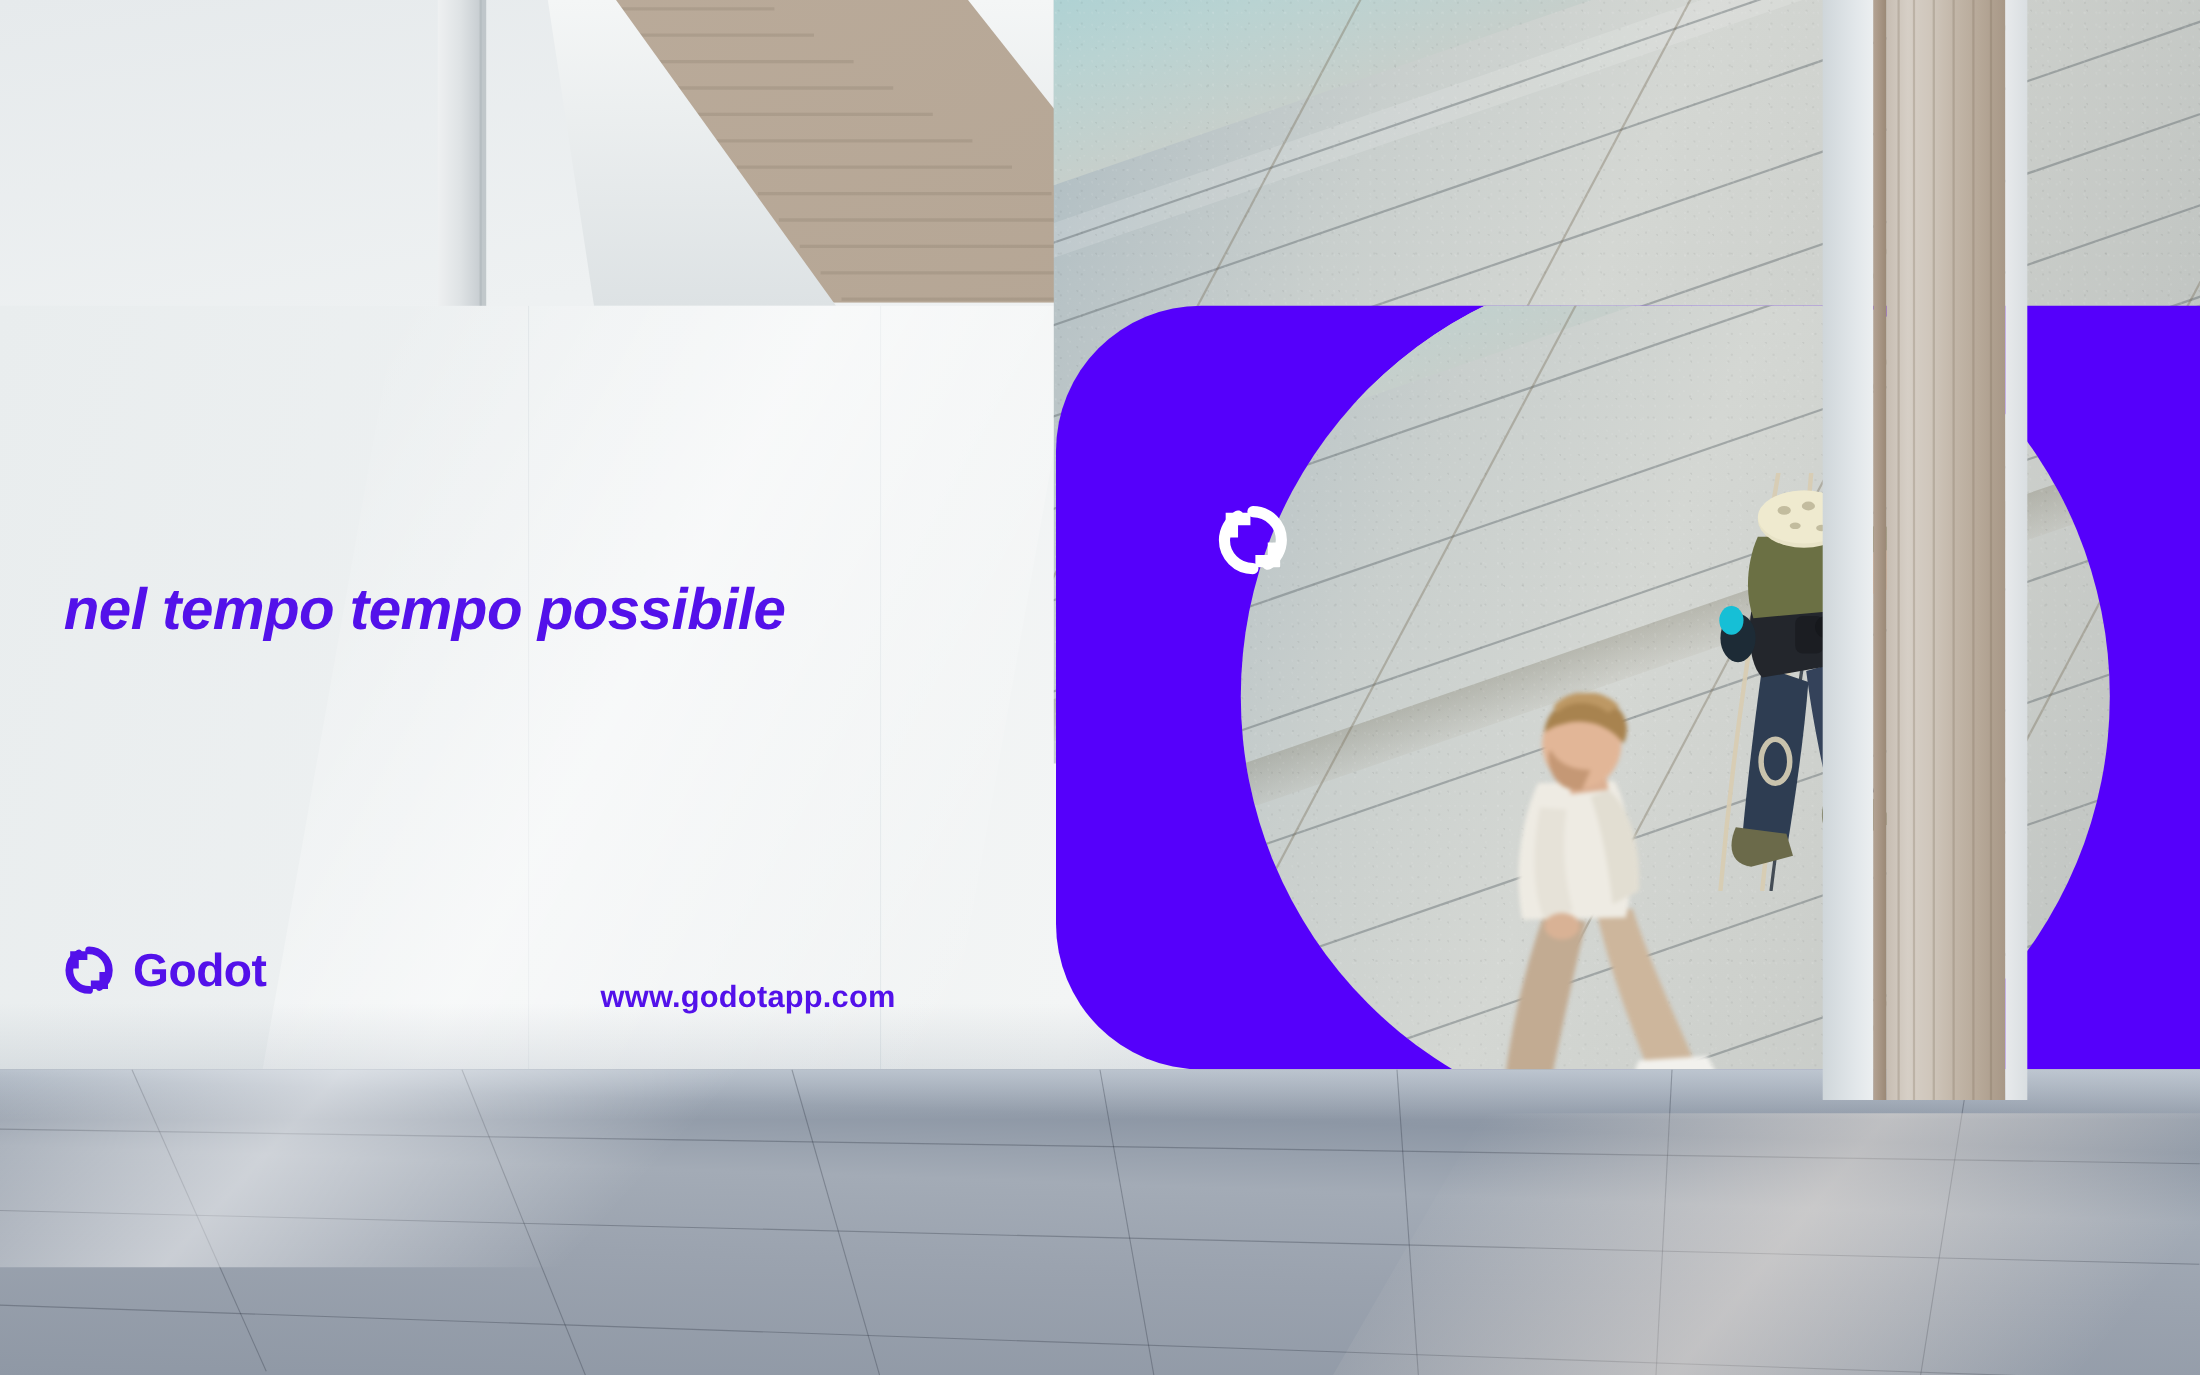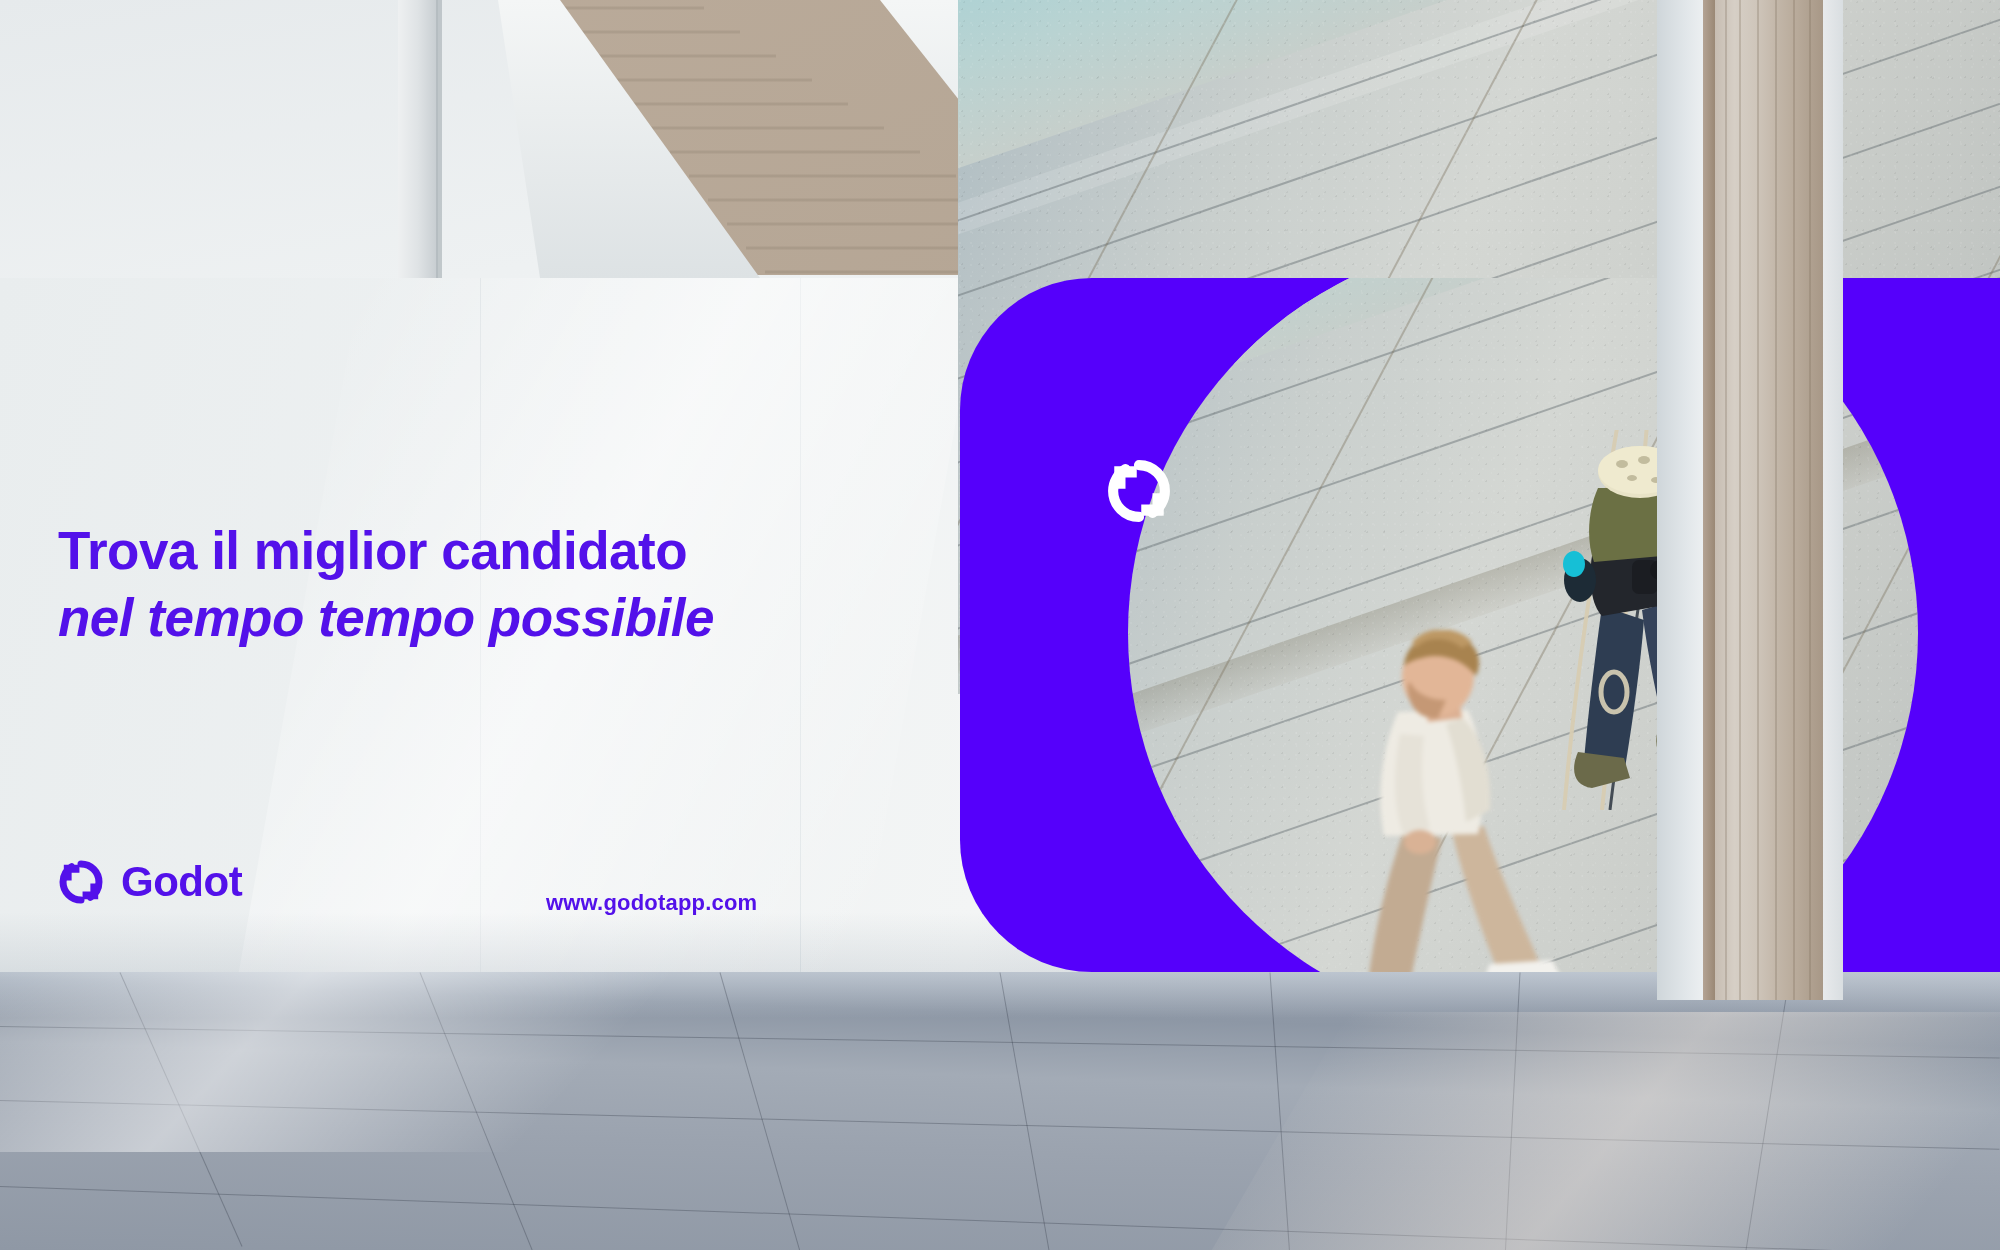--- a/index.html
+++ b/index.html
@@ -43,21 +43,21 @@
     line-height:1.18; letter-spacing:-0.5px;
   }
   .hl-1 { font-size:53px; font-weight:700; color:#5311ea; white-space:nowrap; }
   .hl-2 { font-size:53px; font-weight:700; font-style:italic; color:#5311ea; white-space:nowrap; margin-top:4px; }
 
   
   .logo-row { position:absolute; left:56px; top:857px; display:flex; align-items:center; gap:15px; z-index:6; }
   .logo-mark { width:50px; height:50px; display:block; }
   .logo-word { font-size:42px; font-weight:700; color:#5311ea; letter-spacing:-0.5px; }
 
-  .url { position:absolute; left:546px; top:890px; font-size:22px; font-weight:600; color:#5311ea; letter-spacing:.2px; z-index:6; }
+  .url { position:absolute; left:546px; top:890px; font-size:28px; font-weight:600; color:#5311ea; letter-spacing:.2px; z-index:6; }
 
   
   .purple-wrap { position:absolute; left:960px; top:278px; width:1040px; height:694px; z-index:4; }
   .purple-panel {
     position:absolute; inset:0;
     background:#5500fb;
     border-radius:132px 0 0 132px;
     overflow:hidden;
   }
   
@@ -221,21 +221,20 @@
   </svg>
 
   <div class="billboard">
 
     <div class="seam" style="left:480px"></div>
     <div class="seam" style="left:800px"></div>
     <div class="seam" style="left:1240px"></div>
     <div class="light-sweep"></div>
 
     <div class="headline" style="top:242px; left:58px;">
-      <div class="hl-1">Trova il miglior candidato</div>
       <div class="hl-2">nel tempo tempo possibile</div>
     </div>
 
     <div class="logo-row" style="top:579px; left:56px;">
       <svg class="logo-mark" viewBox="0 0 64 64">
         <path d="M32 9 A23 23 0 0 1 55 32 A23 23 0 0 1 44 51.5" fill="none" stroke="#5311ea" stroke-width="9" stroke-linecap="round"></path>
         <path d="M32 55 A23 23 0 0 1 9 32 A23 23 0 0 1 20 12.5" fill="none" stroke="#5311ea" stroke-width="9" stroke-linecap="round"></path>
         <path d="M10 10 L30 10 L30 20 L20 20 L20 30 L10 30 Z" fill="#5311ea"></path>
         <path d="M54 54 L34 54 L34 44 L44 44 L44 34 L54 34 Z" fill="#5311ea"></path>
       </svg>

